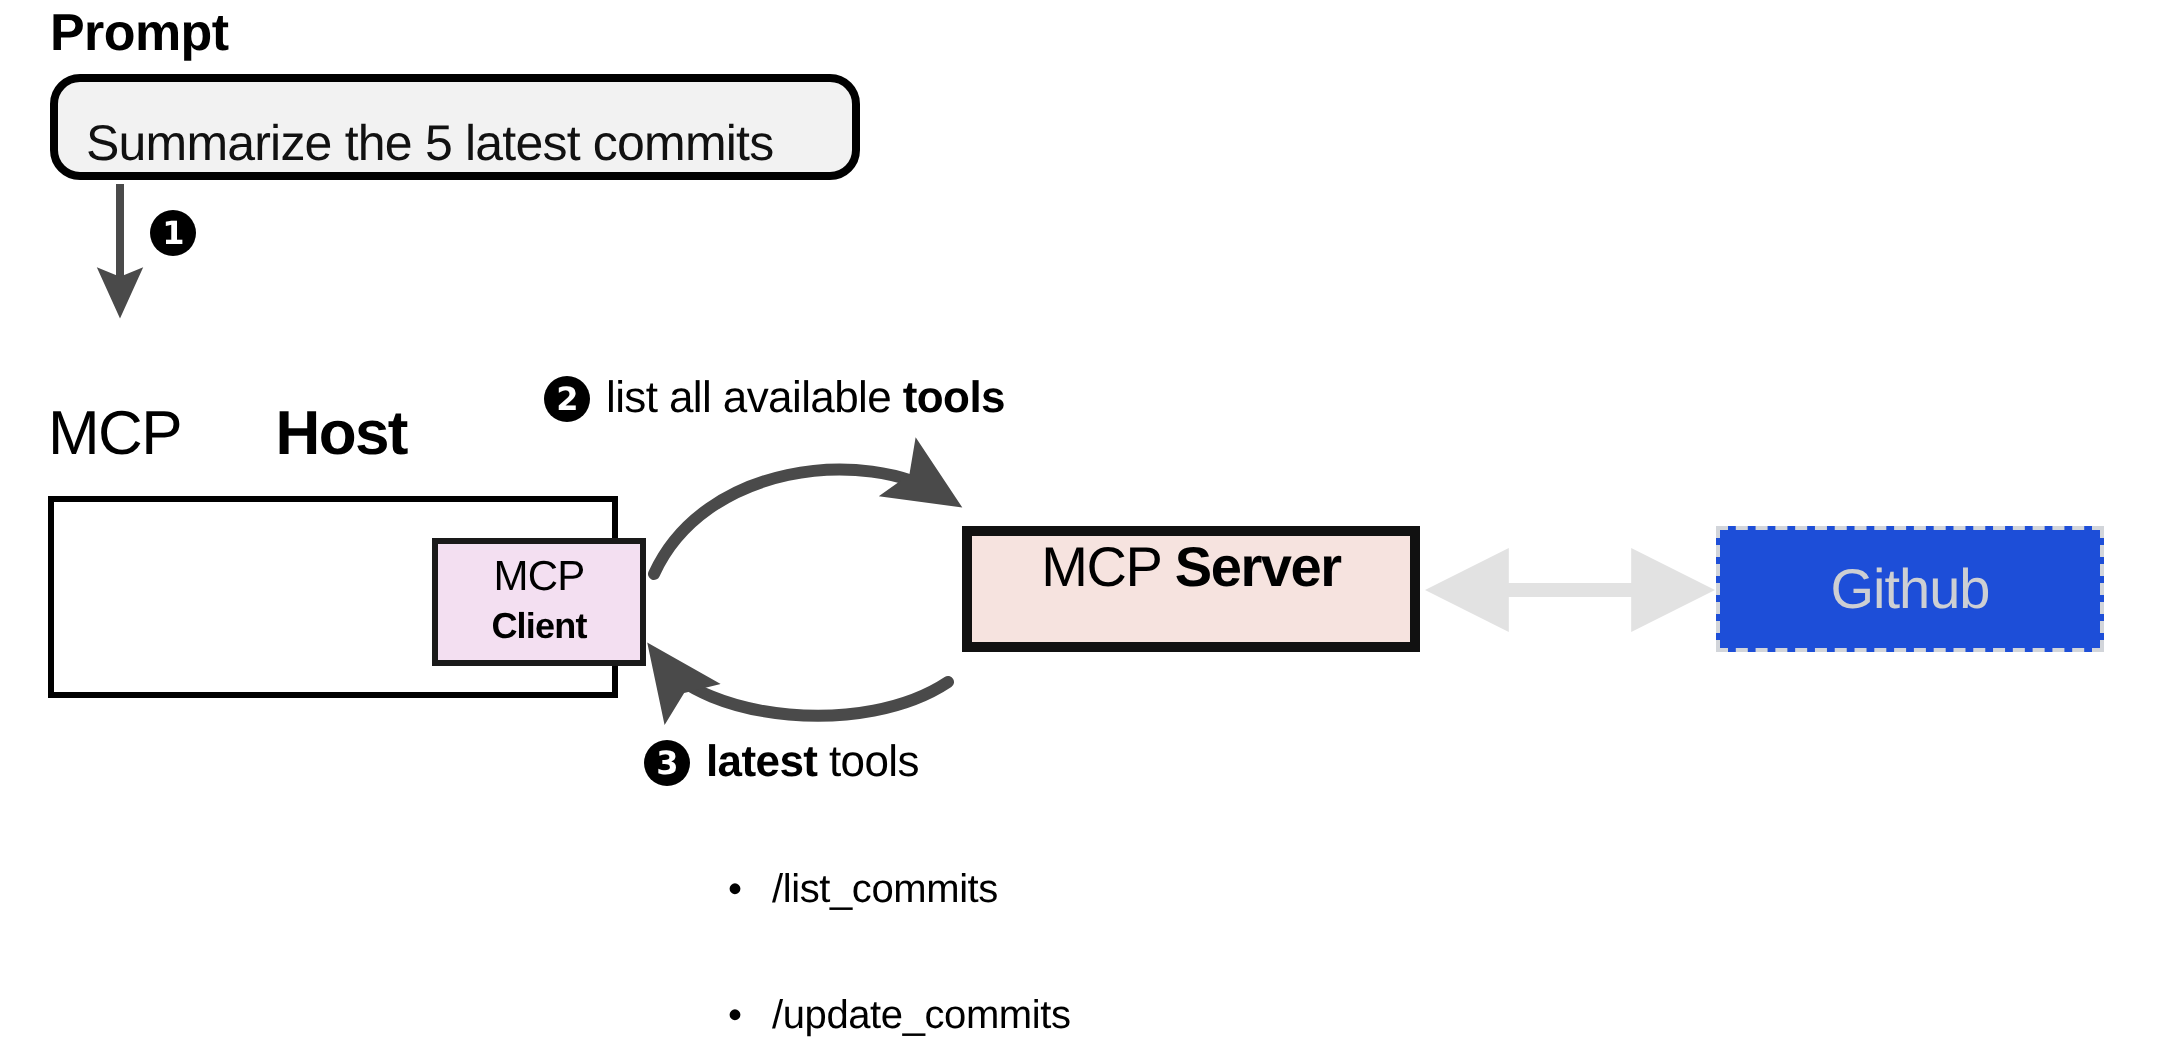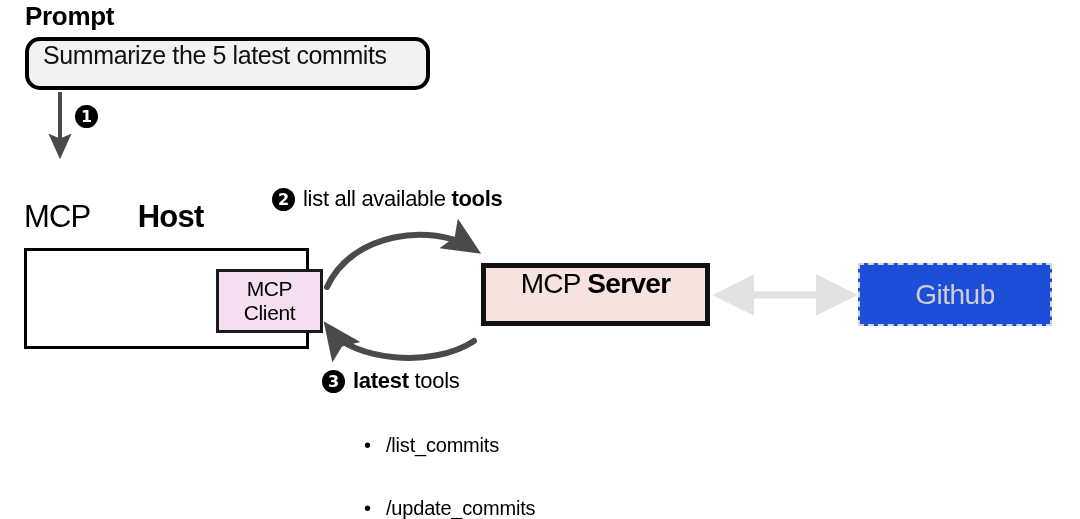--- a/index.html
+++ b/index.html
@@ -36,21 +36,21 @@
   #prompt-box {
     left: 25px;
     top: 37px;
     width: 405px;
     height: 53px;
     box-sizing: border-box;
     background: #f2f2f2;
     border: 4px solid #000000;
     border-radius: 15px;
     display: flex;
-    align-items: flex-start;
+    align-items: flex-end;
   }
   #prompt-text {
     padding-left: 14px;
     font-size: 25px;
     line-height: 28px;
     letter-spacing: -0.4px;
     color: #111111;
     white-space: nowrap;
   }
 
@@ -110,21 +110,21 @@
     box-sizing: border-box;
     border: 3px solid #1a1a1a;
     background: #f3dff1;
     display: flex;
     flex-direction: column;
     align-items: center;
     justify-content: center;
     line-height: 24px;
   }
   #client-box .l1 { font-size: 21px; letter-spacing: -0.4px; }
-  #client-box .l2 { font-size: 21px; font-weight: normal; letter-spacing: -0.4px; }
+  #client-box .l2 { font-size: 18px; font-weight: bold; letter-spacing: -0.4px; }
 
   
   #server-box {
     left: 481px;
     top: 263px;
     width: 229px;
     height: 63px;
     box-sizing: border-box;
     border: 5px solid #111111;
     background: #f6e3df;

